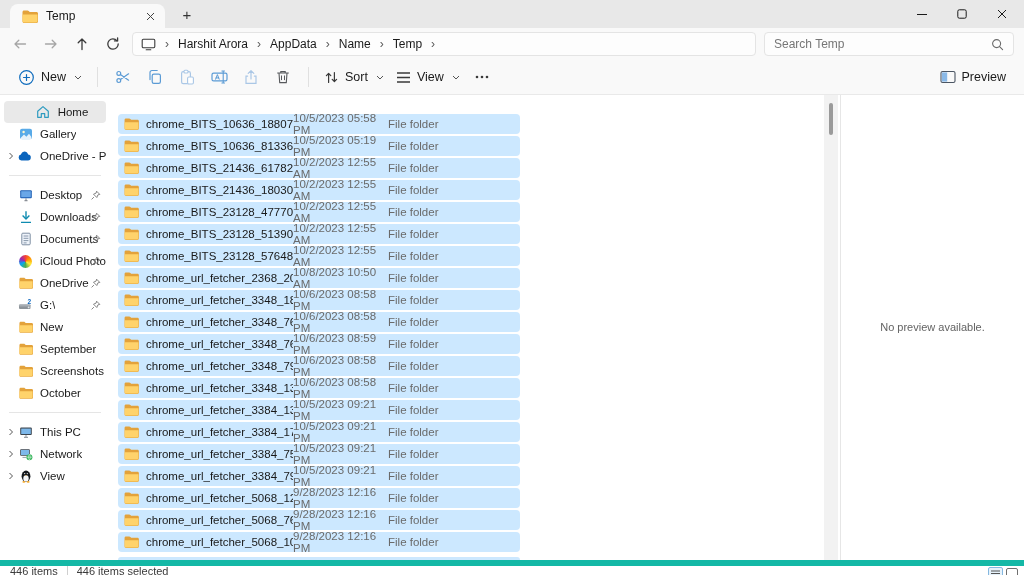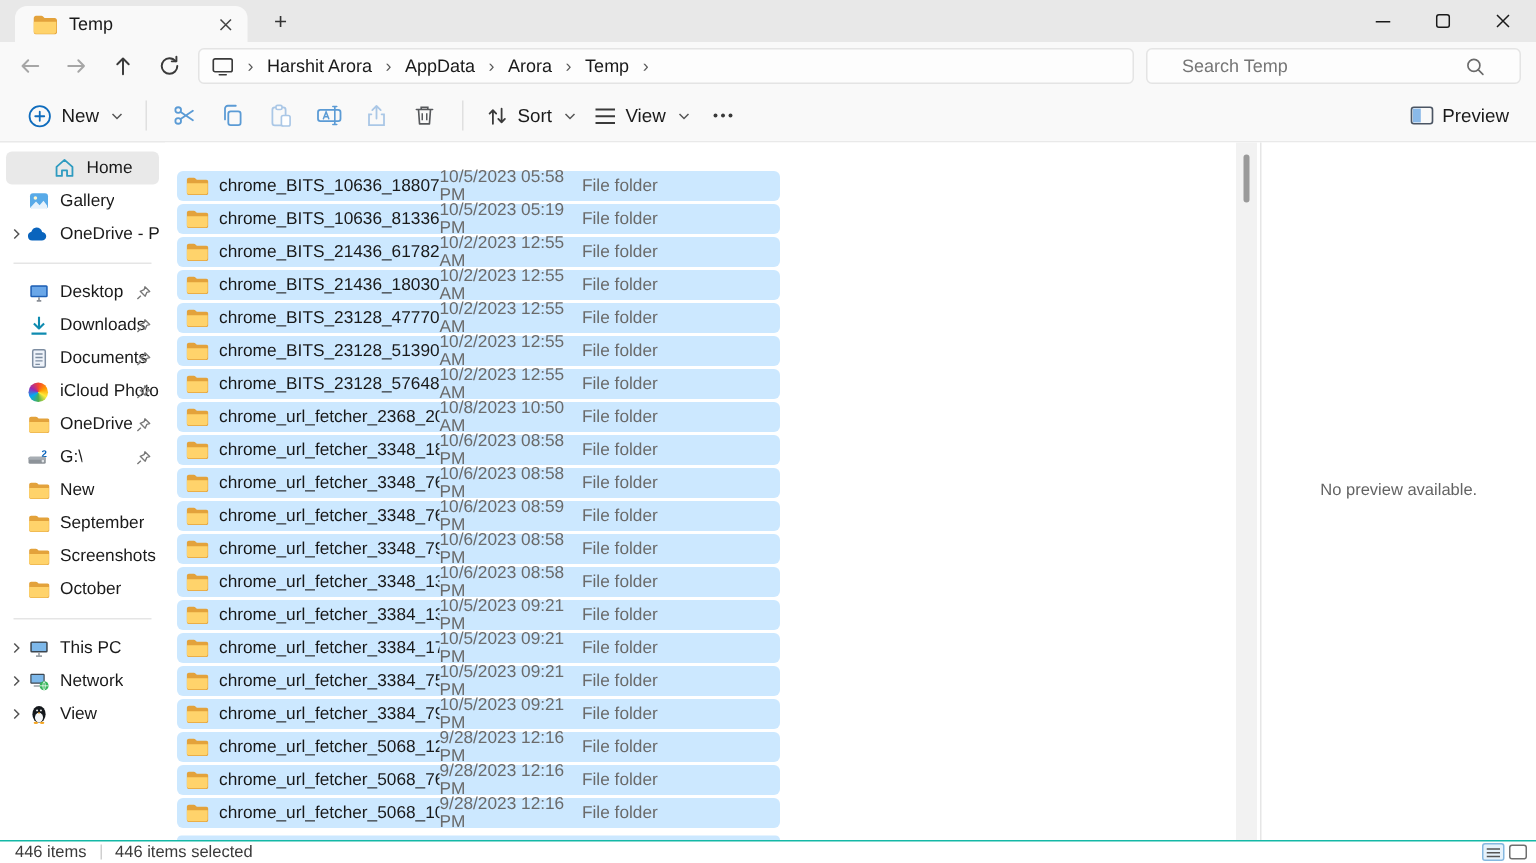--- a/index.html
+++ b/index.html
@@ -19,21 +19,21 @@
   .wc { width:40px; height:28px; display:flex; align-items:center; justify-content:center; }
 
   
   .navbar { height:32px; background:#f9f9f9; display:flex; align-items:center; padding:0 10px 0 4px; }
   .navbtn { width:31px; height:28px; display:flex; align-items:center; justify-content:center; }
   .addressbar { flex:1; height:24px; background:#fdfdfd; border:1px solid #e4e4e4; border-radius:4px;
                 display:flex; align-items:center; padding:0 8px; margin-left:4px; font-size:12px; }
   .bsep { color:#5a5a5a; font-size:12px; padding:0 9px; }
   .crumb { color:#1a1a1a; }
   .searchbox { width:250px; height:24px; background:#fdfdfd; border:1px solid #e4e4e4; border-radius:4px;
-               display:flex; align-items:center; padding:0 23px; margin-left:8px; font-size:12px; color:#767676; }
+               display:flex; align-items:center; padding:0 9px; margin-left:8px; font-size:12px; color:#767676; }
   .searchbox .mag { margin-left:auto; display:flex; }
 
   
   .toolbar { height:35px; background:#f9f9f9; border-bottom:1px solid #e9e9e9; display:flex;
              align-items:center; padding:0 12px; font-size:12.5px; }
   .tbtn { display:flex; align-items:center; gap:6px; padding:0 6px; height:28px; border-radius:4px; }
   .tdivider { width:1px; height:20px; background:#e0e0e0; margin:0 9px; }
   .ibtn { width:32px; height:28px; display:flex; align-items:center; justify-content:center; }
   .spacer { flex:1; }
   .chev { display:flex; margin-left:2px; }
@@ -71,21 +71,21 @@
              background:#cce8ff; border-radius:4px 4px 0 0; }
 
   .vscroll { position:absolute; right:2px; top:0; width:14px; height:465px; background:#f2f2f2; }
   .vthumb { position:absolute; left:5px; top:8px; width:4px; height:32px; background:#9a9a9a; border-radius:2px; }
 
   .preview { width:184px; flex:none; border-left:1px solid #e6e6e6; position:relative; background:#fff; }
   .preview .msg { position:absolute; top:226px; left:0; right:0; text-align:center;
                   font-size:11px; color:#636363; }
 
   
-  .statusbar { height:15px; border-top:1px solid #14b8a6; display:flex; align-items:center;
+  .statusbar { height:15px; border-top:6px solid #14b8a6; display:flex; align-items:center;
                font-size:11px; color:#3a3a3a; padding-left:10px; position:relative; background:#fff; }
   .st-sep { width:1px; height:10px; background:#cfcfcf; margin:0 9px; }
   .viewtoggles { position:absolute; right:6px; top:1px; display:flex; gap:3px; align-items:center; }
   .vt-details { width:15px; height:12px; border:1px solid #85b8e0; background:#e6f2fb; border-radius:2px;
                 display:flex; align-items:center; justify-content:center; }
   .vt-icons { width:12px; height:10px; border:1.3px solid #6f6f6f; border-radius:2px; background:#fff; }
 </style>
 </head>
 <body>
 
@@ -157,21 +157,21 @@
       </span>
       <span class="bsep">›</span>
       <span style="display:flex;align-items:center">
 
           <span class="crumb">Harshit Arora</span>
           <span class="bsep">›</span>
 
           <span class="crumb">AppData</span>
           <span class="bsep">›</span>
 
-          <span class="crumb">Arora</span>
+          <span class="crumb">Name</span>
           <span class="bsep">›</span>
 
           <span class="crumb">Temp</span>
           <span class="bsep">›</span>
         </span>
     </div>
     <div class="searchbox">
       <span>Search Temp</span>
       <span class="mag">
         <svg width="13" height="13" viewBox="0 0 13 13">

